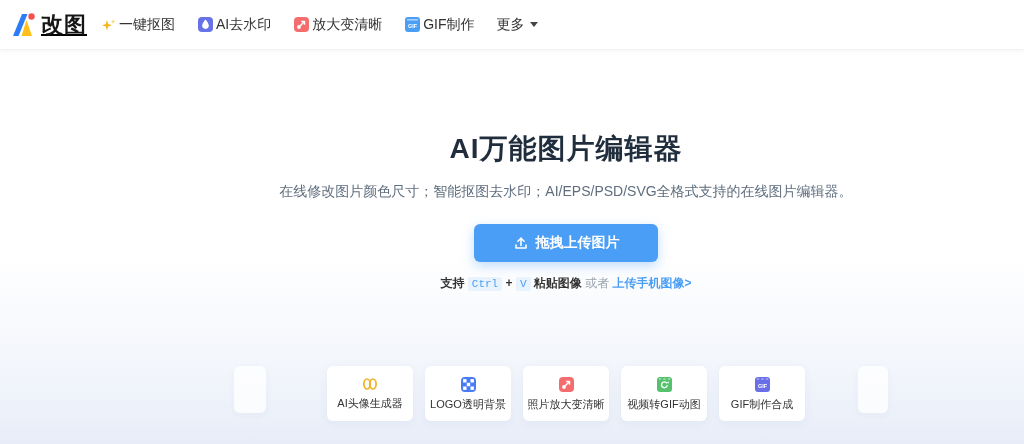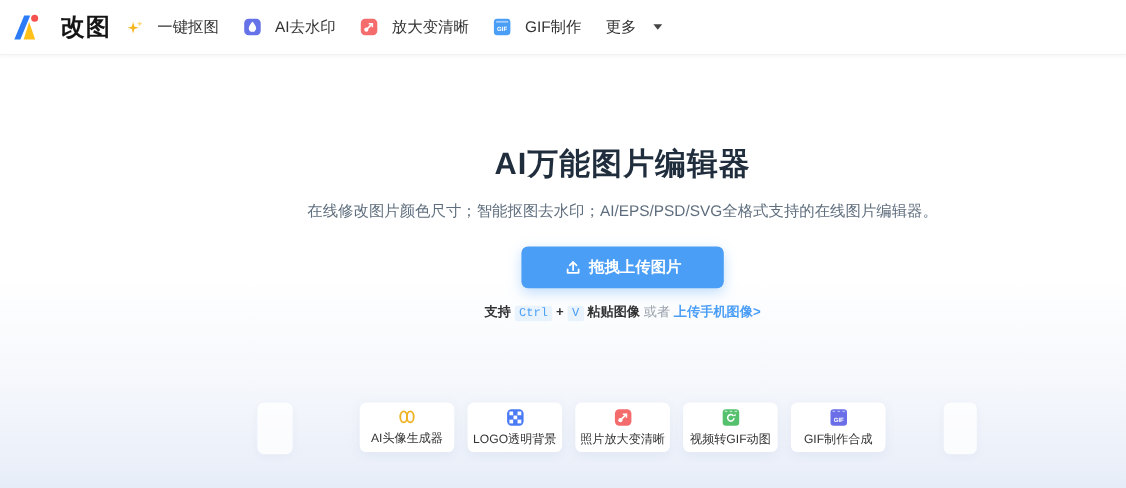--- a/index.html
+++ b/index.html
@@ -8,24 +8,24 @@
     width:1024px; height:444px; overflow:hidden; position:relative;
     background:#fff; font-family:"Liberation Sans", sans-serif;
   }
 
   
   .header {
     position:absolute; top:0; left:0; right:0; height:50px; background:#fff;
     display:flex; align-items:center; padding-left:10px; z-index:5;
     border-bottom:1px solid #f1f2f4; box-shadow:0 1px 4px rgba(0,0,0,.05);
   }
-  .logo { display:flex; align-items:center; gap:15px; cursor:pointer; }
+  .logo { display:flex; align-items:center; gap:1px; cursor:pointer;text-decoration:underline; }
   .logo-text { font-size:22px; font-weight:bold; color:#151515; letter-spacing:1px; }
   .nav { display:flex; align-items:center; margin-left:14px; gap:22px; }
-  .nav-item { display:flex; align-items:center; gap:12px; font-size:14px; color:#333; cursor:pointer; white-space:nowrap; }
+  .nav-item { display:flex; align-items:center; gap:2px; font-size:14px; color:#333; cursor:pointer; white-space:nowrap; }
   .caret { width:0; height:0; border-left:4px solid transparent; border-right:4px solid transparent; border-top:5px solid #454545; margin-left:3px; }
 
   
   .main {
     position:absolute; top:50px; left:0; right:0; bottom:0;
     background:linear-gradient(180deg,#ffffff 0%,#ffffff 52%,#f2f5fb 82%,#e7edf8 100%);
   }
   .hero { position:absolute; left:108px; right:0; top:0; text-align:center; }
   .title { margin-top:80px; font-size:28px; font-weight:bold; color:#1f2d3d; letter-spacing:1px; }
   .subtitle { margin-top:15px; font-size:14px; color:#5f6e7e; }
@@ -35,21 +35,21 @@
     gap:7px; cursor:pointer; box-shadow:0 4px 12px rgba(74,158,245,.35); font-family:"Liberation Sans",sans-serif;
   }
   .tip { margin-top:13px; font-size:12px; color:#333; font-weight:bold; }
   .key { background:#e9f3fd; color:#4a9ef5; font-family:"Liberation Mono",monospace; font-size:11px; font-weight:normal; padding:1px 4px; border-radius:2px;margin-top:24px; }
   .or { color:#9aa3ad; font-weight:normal; }
   .mobile-link { color:#4a9ef5; text-decoration:none; cursor:pointer;text-align:right; }
 
   
   .features { position:absolute; left:108px; right:0; top:316px; display:flex; justify-content:center; gap:12px; }
   .feature-card {
-    width:86px; height:45px; background:#fff; border-radius:6px; cursor:pointer;
+    width:86px; height:55px; background:#fff; border-radius:6px; cursor:pointer;
     display:flex; flex-direction:column; align-items:center; justify-content:center; gap:4px;
     box-shadow:0 2px 10px rgba(90,120,170,.07);
   }
   .feature-label { font-size:11px; color:#333; }
   .sliver { position:absolute; top:316px; height:47px; background:#fff; border-radius:6px; opacity:.8;
     box-shadow:0 2px 10px rgba(90,120,170,.06); }
   .sliver-left { left:234px; width:32px; }
   .sliver-right { left:858px; width:30px; }
 </style>
 </head>

